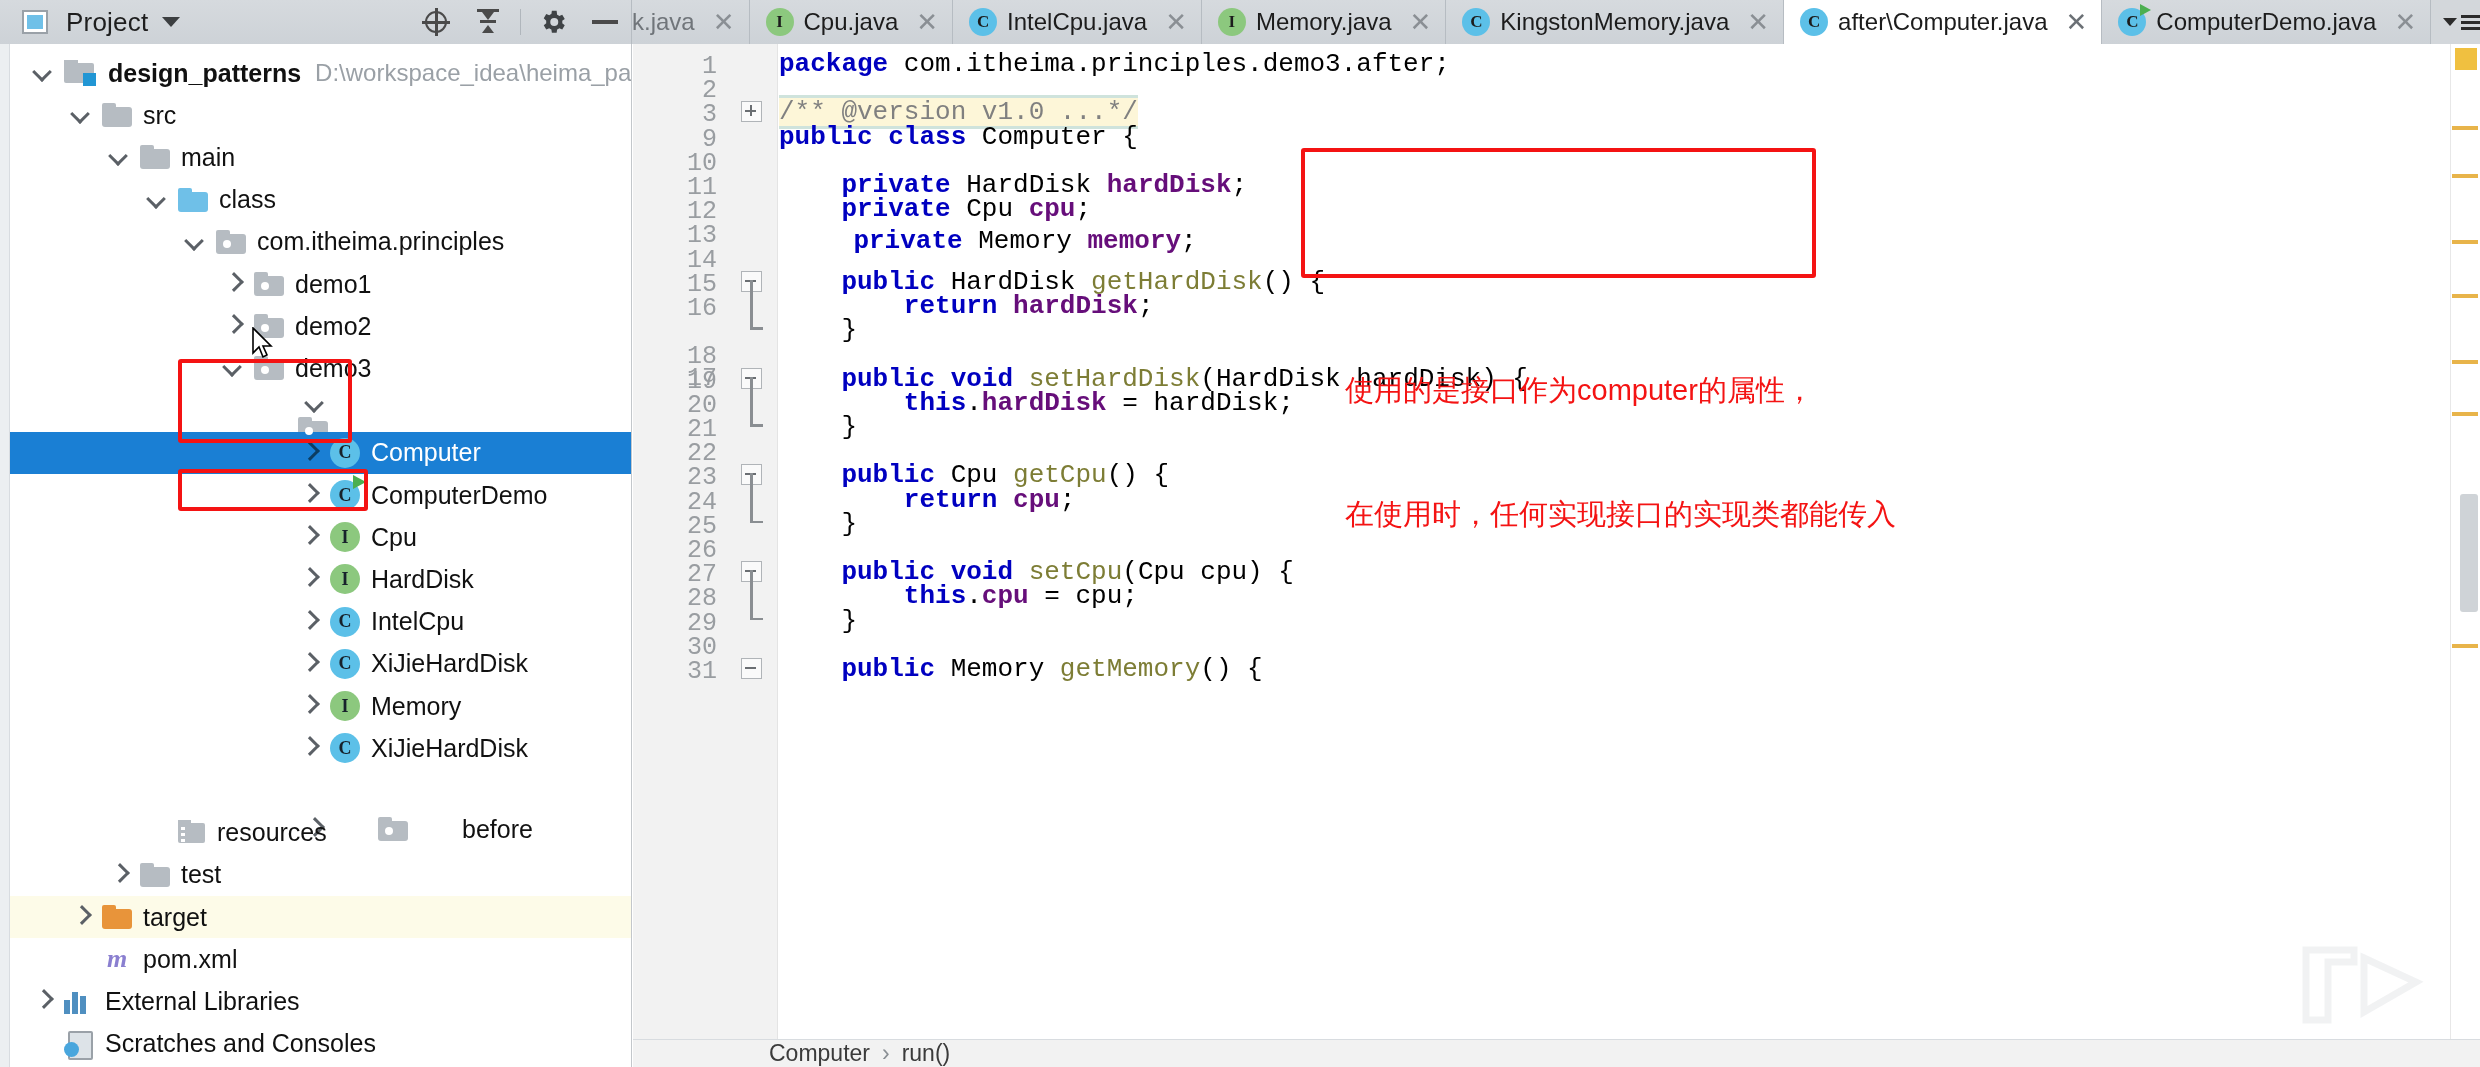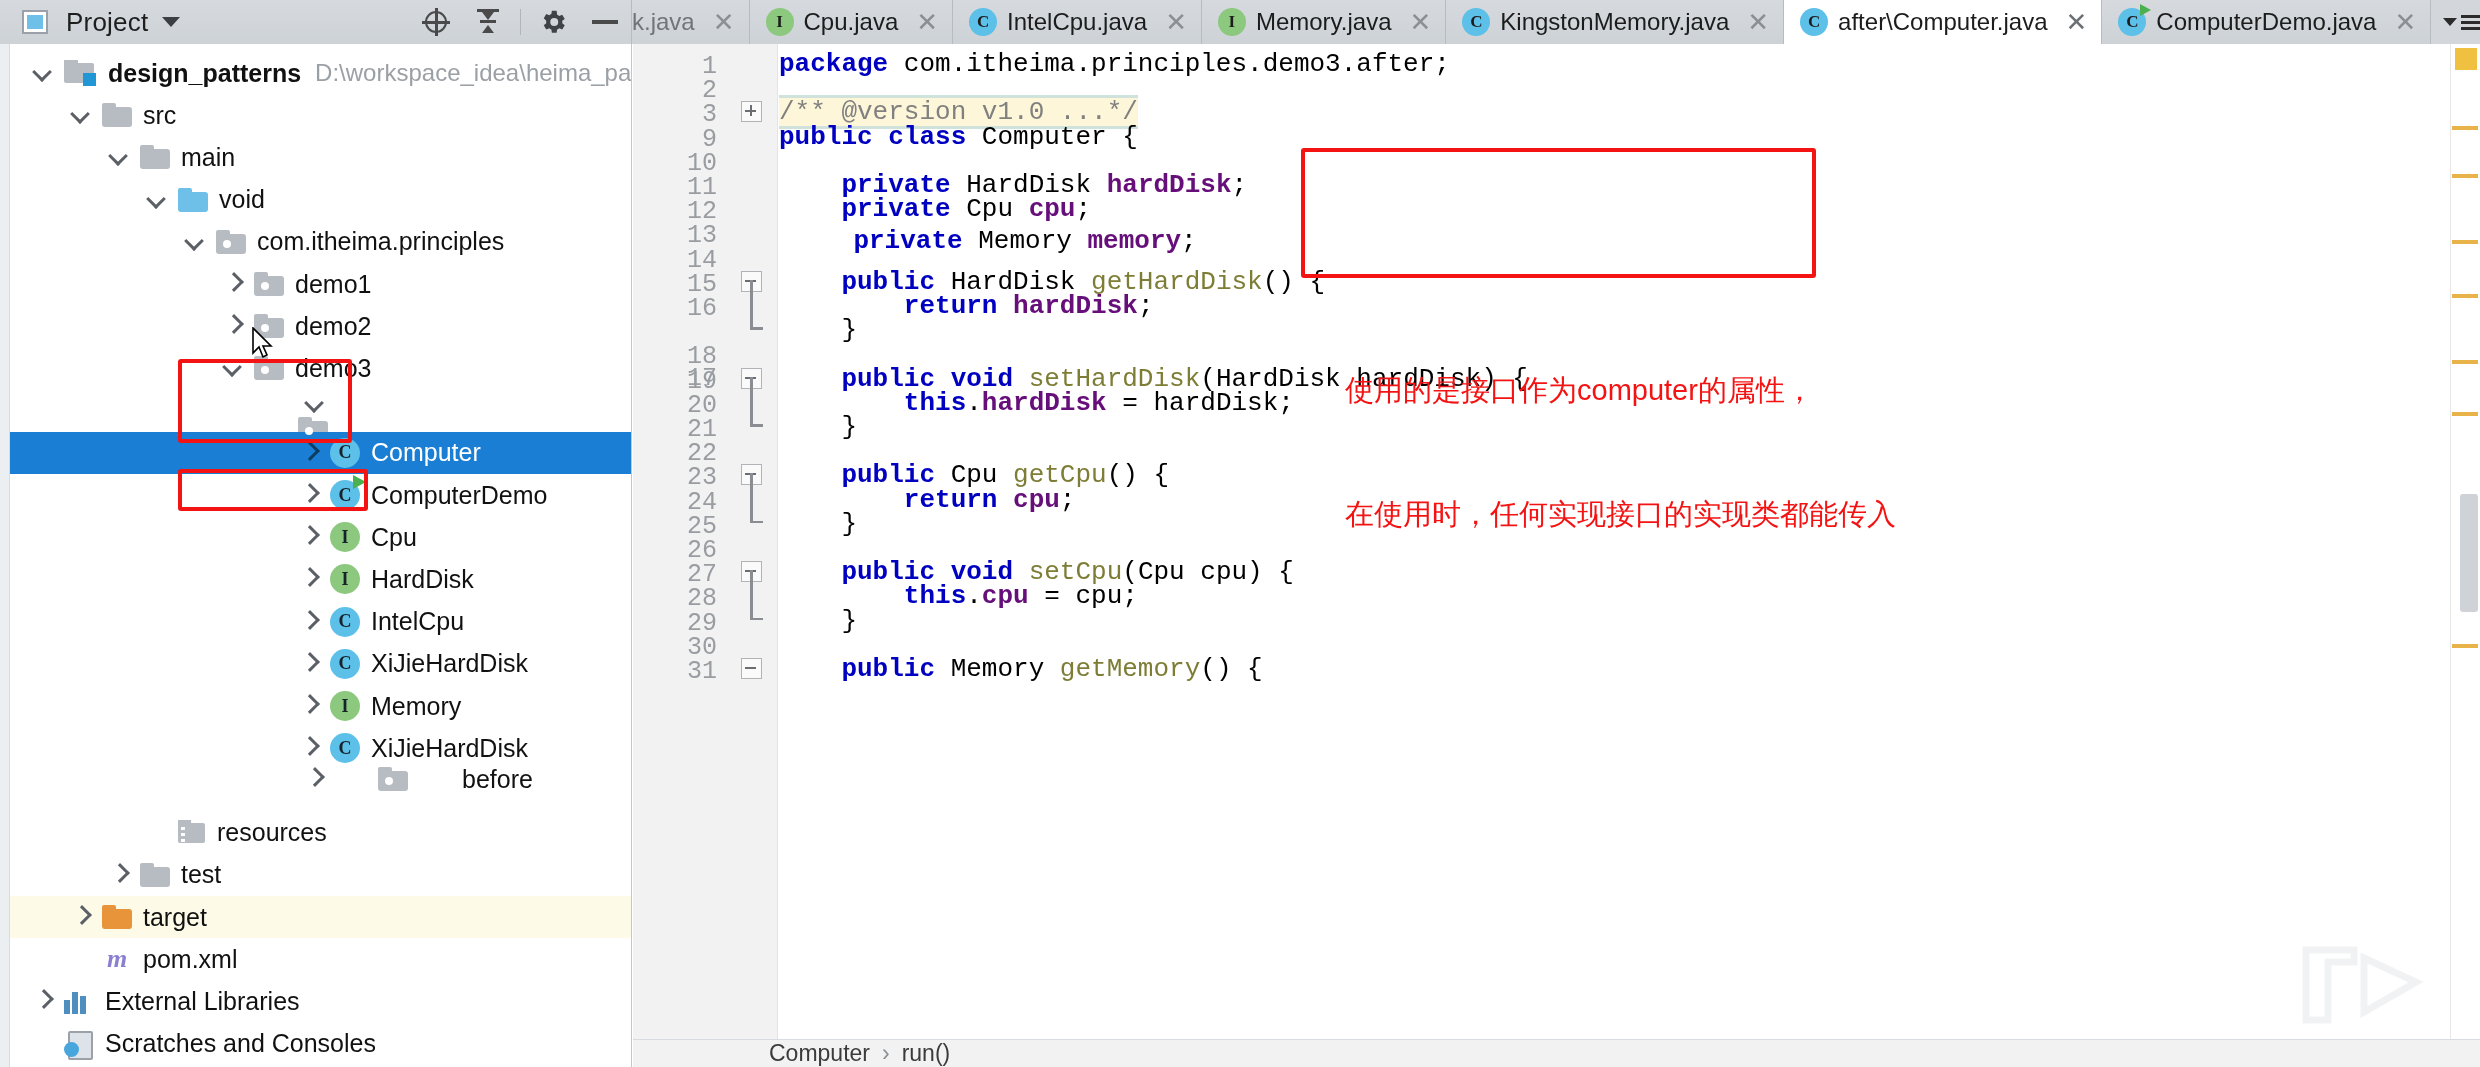--- a/index.html
+++ b/index.html
@@ -392,21 +392,21 @@
       <div class="tree-row" style="position: absolute; left: 10px; right: 0px; top: 92.4px;">
         <span style="display: inline-block; flex: 0 0 auto; width: 96px; height: 1px;"></span>
         <span class="twisty open" style="margin-right: 8px;"></span>
         <span class="folder nodot"></span>
         <span>main</span>
       </div>
       <div class="tree-row" style="position: absolute; left: 10px; right: 0px; top: 134.6px;">
         <span style="display: inline-block; flex: 0 0 auto; width: 134px; height: 1px;"></span>
         <span class="twisty open" style="margin-right: 8px;"></span>
         <span class="folder blue nodot"></span>
-        <span>void</span>
+        <span>class</span>
       </div>
       <div class="tree-row" style="position: absolute; left: 10px; right: 0px; top: 176.8px;">
         <span style="display: inline-block; flex: 0 0 auto; width: 172px; height: 1px;"></span>
         <span class="twisty open" style="margin-right: 8px;"></span>
         <span class="folder">
           <span class="dot"></span>
         </span>
         <span>com.itheima.principles</span>
       </div>
       <div class="tree-row" style="position: absolute; left: 10px; right: 0px; top: 219px;">
@@ -482,21 +482,21 @@
         <span class="twisty closed" style="margin-right: 8px;"></span>
         <span class="file-badge iface">I</span>
         <span>Memory</span>
       </div>
       <div class="tree-row" style="position: absolute; left: 10px; right: 0px; top: 683.2px;">
         <span style="display: inline-block; flex: 0 0 auto; width: 286px; height: 1px;"></span>
         <span class="twisty closed" style="margin-right: 8px;"></span>
         <span class="file-badge cls">C</span>
         <span>XiJieHardDisk</span>
       </div>
-      <div class="tree-row" style="position: absolute; left: 10px; right: 0px; top: 714px; gap: 43px;">
+      <div class="tree-row" style="position: absolute; left: 10px; right: 0px; top: 764px; gap: 43px;">
         <span style="display: inline-block; flex: 0 0 auto; width: 248px; height: 1px;"></span>
         <span class="twisty closed" style="margin-right: 8px;"></span>
         <span class="folder">
           <span class="dot"></span>
         </span>
         <span>before</span>
       </div>
       <div class="tree-row" style="position: absolute; left: 10px; right: 12px; top: 767.6px;">
         <span style="display: inline-block; flex: 0 0 auto; width: 134px; height: 1px;"></span>
         <span class="twisty " style="margin-right: 8px;"></span>

